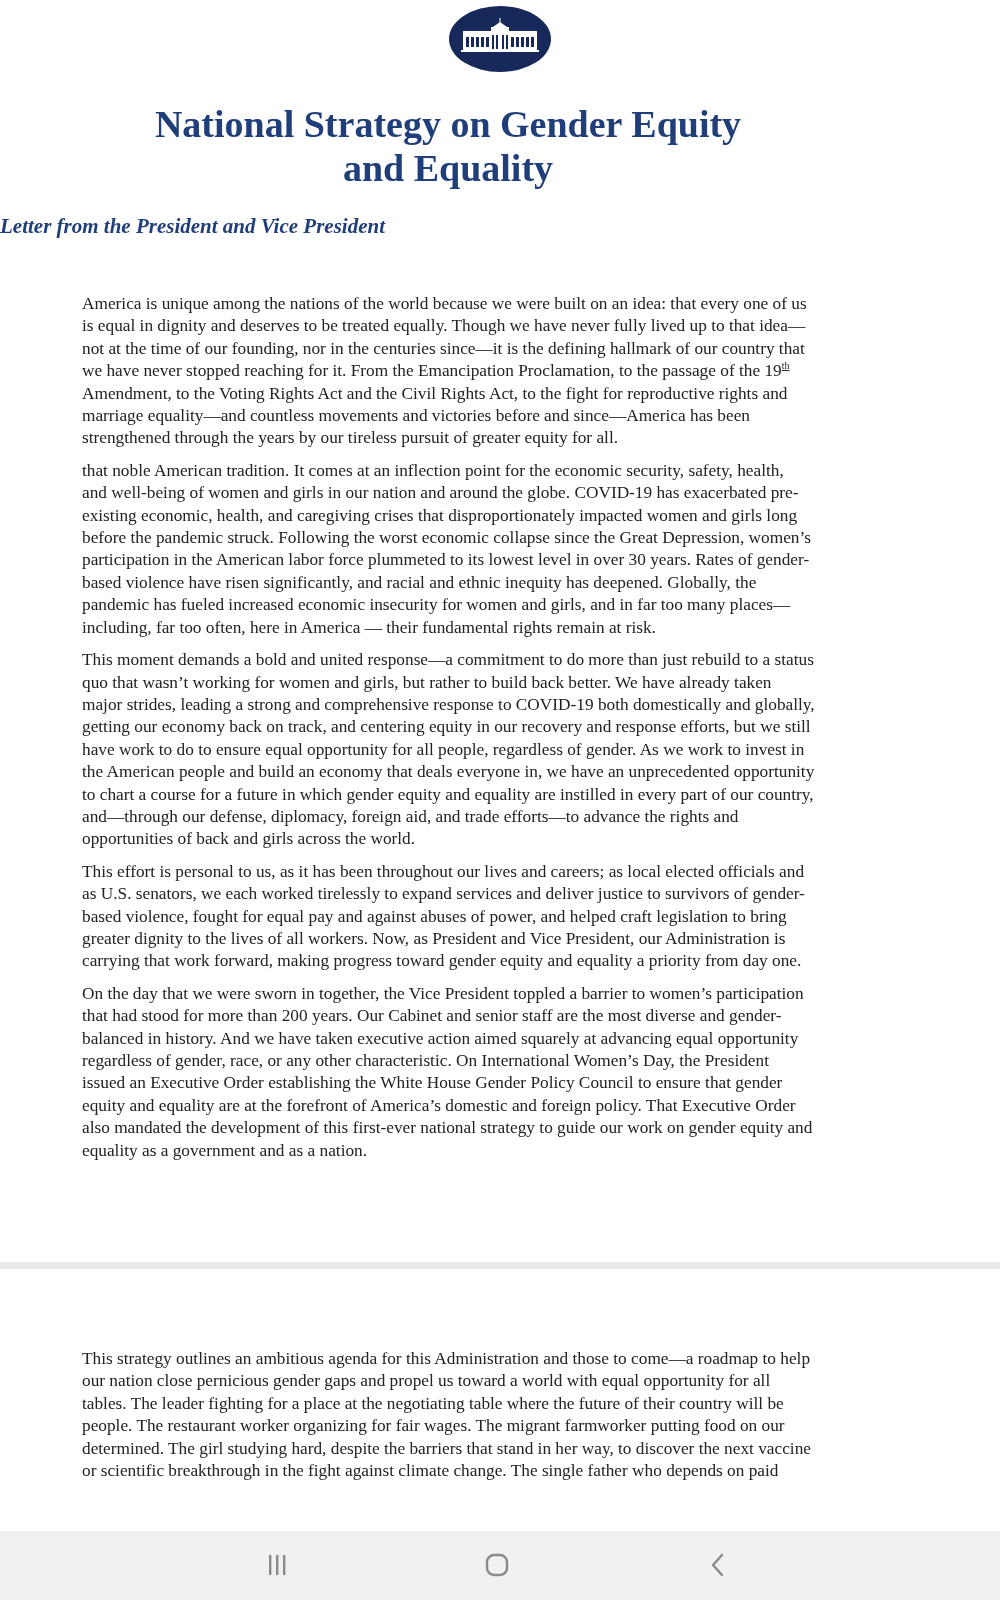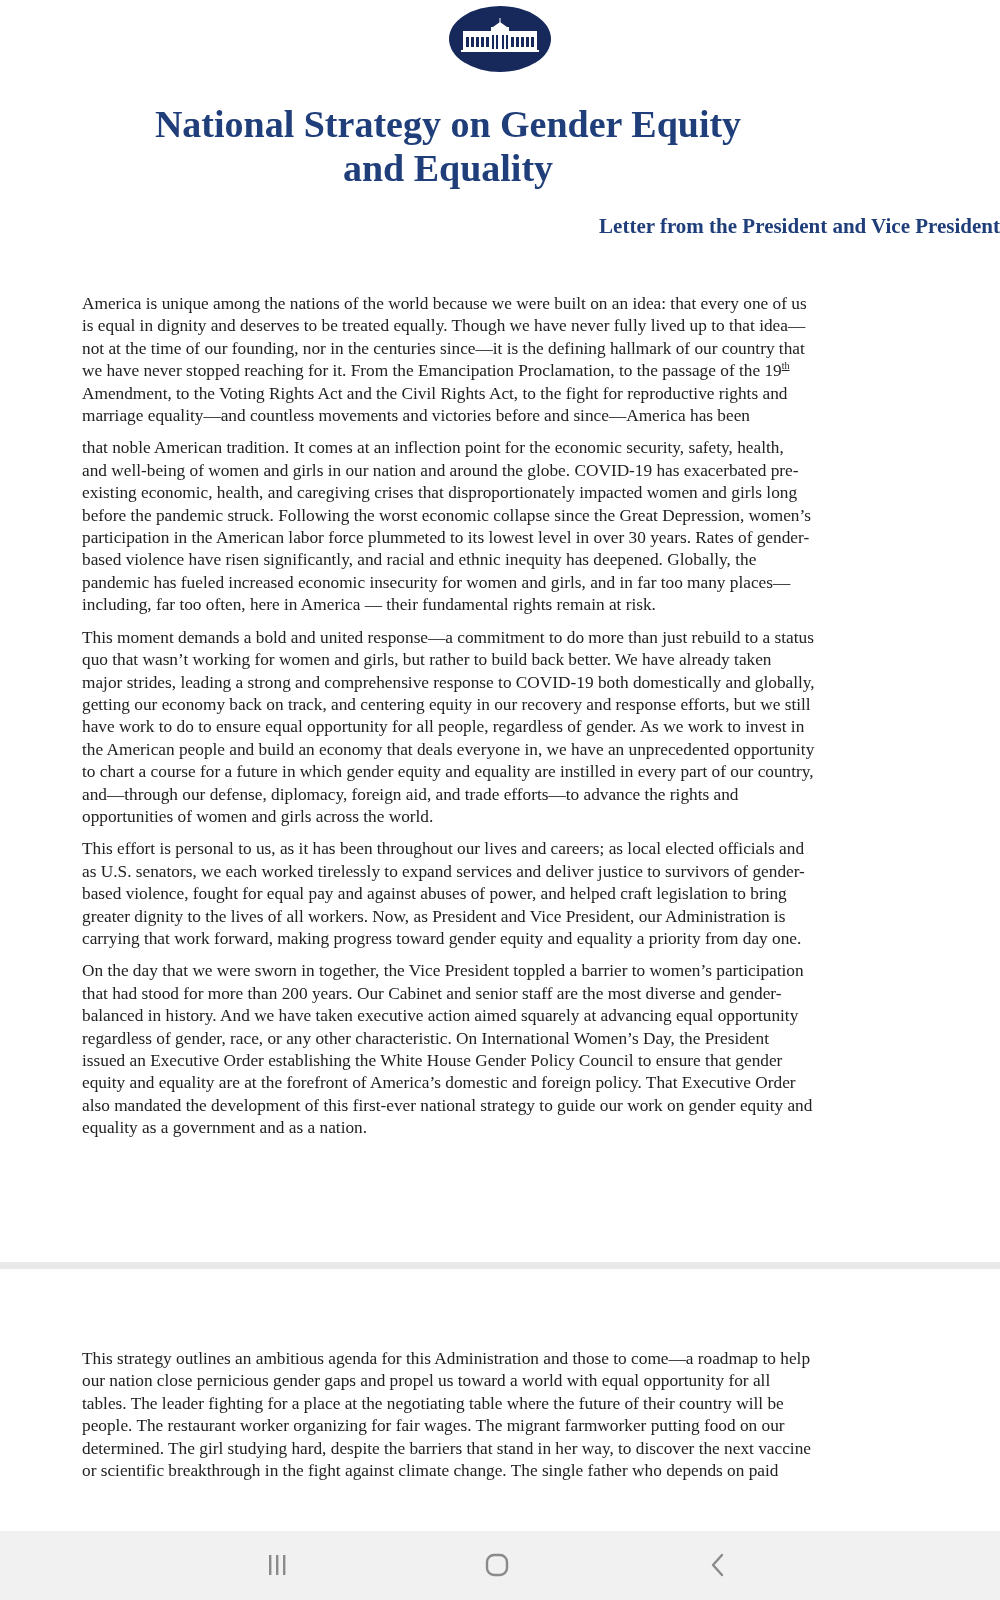--- a/index.html
+++ b/index.html
@@ -24,21 +24,21 @@
     }
     .seal svg { position: absolute; left: 0; top: 0; }
     .title {
       position: absolute; left: 0; top: 102px; width: 896px;
       text-align: center; font-weight: bold; color: #1f3e7a;
       font-size: 38px; line-height: 44px;
       font-family: "Liberation Serif", serif;
     }
     .subtitle {
       position: absolute; left: 0; top: 212px; width: 1000px;
-      text-align: right; font-weight: bold; color: #1f3e7a;
+      text-align: left; font-weight: bold; font-style: italic; color: #1f3e7a;
       font-size: 21px; line-height: 28px;
     }
     .body-text {
       position: absolute; left: 82px; width: 840px;
       font-size: 17.3px; line-height: 22.4px; color: #222;
     }
     .body-text p { margin: 0 0 10px 0; }
     .line { display: block; white-space: nowrap; }
     .p1 { top: 249px; margin-top: 44px; }
     .p2-block { top: 79px; }
@@ -91,41 +91,42 @@
   <div class="subtitle">Letter from the President and Vice President</div>
 
   <div class="body-text p1">
     <p>
       <span class="line">America is unique among the nations of the world because we were built on an idea: that every one of us</span>
       <span class="line">is equal in dignity and deserves to be treated equally.  Though we have never fully lived up to that idea—</span>
       <span class="line">not at the time of our founding, nor in the centuries since—it is the defining hallmark of our country that</span>
       <span class="line"><span>we have never stopped reaching for it.  From the Emancipation Proclamation, to the passage of the 19</span><sup>th</sup></span>
       <span class="line">Amendment, to the Voting Rights Act and the Civil Rights Act, to the fight for reproductive rights and</span>
       <span class="line">marriage equality—and countless movements and victories before and since—America has been</span>
+      <span class="line">strengthened through the years by our tireless pursuit of greater equity for all.</span>
     </p>
     <p>
       <span class="line">that noble American tradition.  It comes at an inflection point for the economic security, safety, health,</span>
       <span class="line">and well-being of women and girls in our nation and around the globe.  COVID-19 has exacerbated pre-</span>
       <span class="line">existing economic, health, and caregiving crises that disproportionately impacted women and girls long</span>
       <span class="line">before the pandemic struck.  Following the worst economic collapse since the Great Depression, women’s</span>
       <span class="line">participation in the American labor force plummeted to its lowest level in over 30 years.  Rates of gender-</span>
       <span class="line">based violence have risen significantly, and racial and ethnic inequity has deepened.  Globally, the</span>
       <span class="line">pandemic has fueled increased economic insecurity for women and girls, and in far too many places—</span>
       <span class="line">including, far too often, here in America — their fundamental rights remain at risk.</span>
     </p>
     <p>
       <span class="line">This moment demands a bold and united response—a commitment to do more than just rebuild to a status</span>
       <span class="line">quo that wasn’t working for women and girls, but rather to build back better.  We have already taken</span>
       <span class="line">major strides, leading a strong and comprehensive response to COVID-19 both domestically and globally,</span>
       <span class="line">getting our economy back on track, and centering equity in our recovery and response efforts, but we still</span>
       <span class="line">have work to do to ensure equal opportunity for all people, regardless of gender.  As we work to invest in</span>
       <span class="line">the American people and build an economy that deals everyone in, we have an unprecedented opportunity</span>
       <span class="line">to chart a course for a future in which gender equity and equality are instilled in every part of our country,</span>
       <span class="line">and—through our defense, diplomacy, foreign aid, and trade efforts—to advance the rights and</span>
-      <span class="line">opportunities of women and girls across the world.</span>
+      <span class="line">opportunities of back and girls across the world.</span>
     </p>
     <p>
       <span class="line">This effort is personal to us, as it has been throughout our lives and careers; as local elected officials and</span>
       <span class="line">as U.S. senators, we each worked tirelessly to expand services and deliver justice to survivors of gender-</span>
       <span class="line">based violence, fought for equal pay and against abuses of power, and helped craft legislation to bring</span>
       <span class="line">greater dignity to the lives of all workers.  Now, as President and Vice President, our Administration is</span>
       <span class="line">carrying that work forward, making progress toward gender equity and equality a priority from day one.</span>
     </p>
     <p>
       <span class="line">On the day that we were sworn in together, the Vice President toppled a barrier to women’s participation</span>

